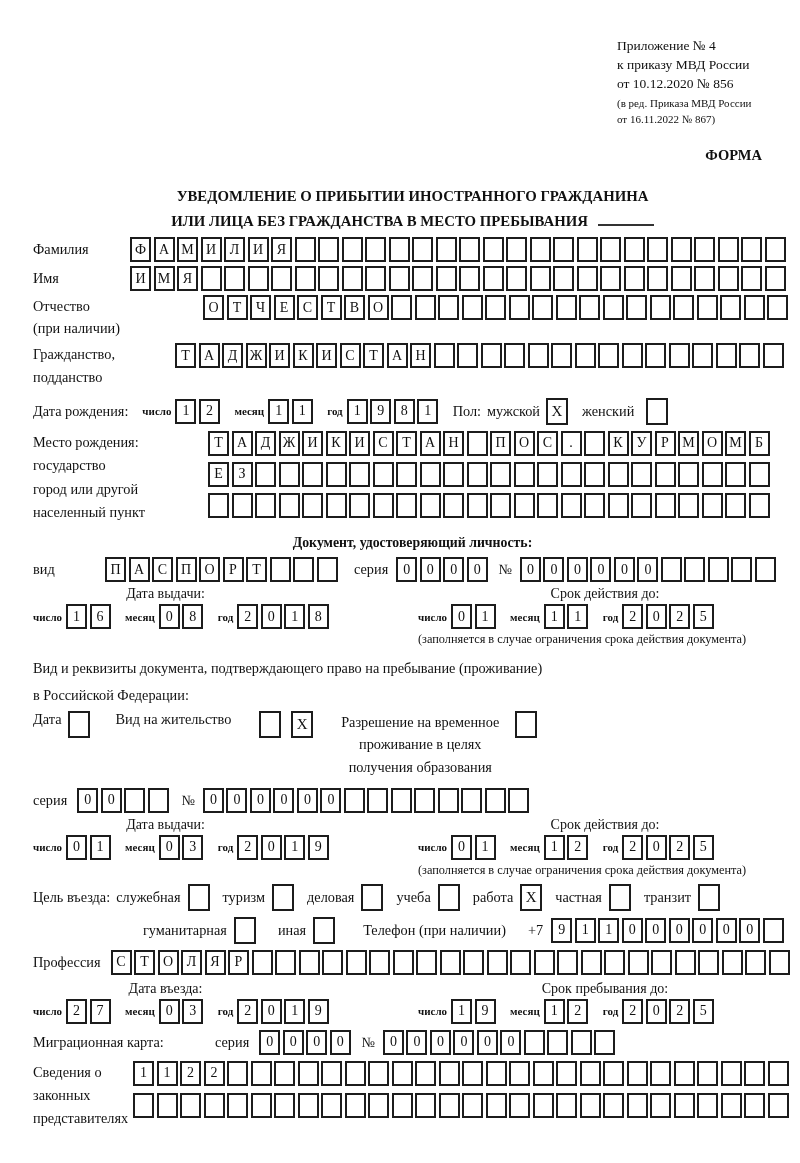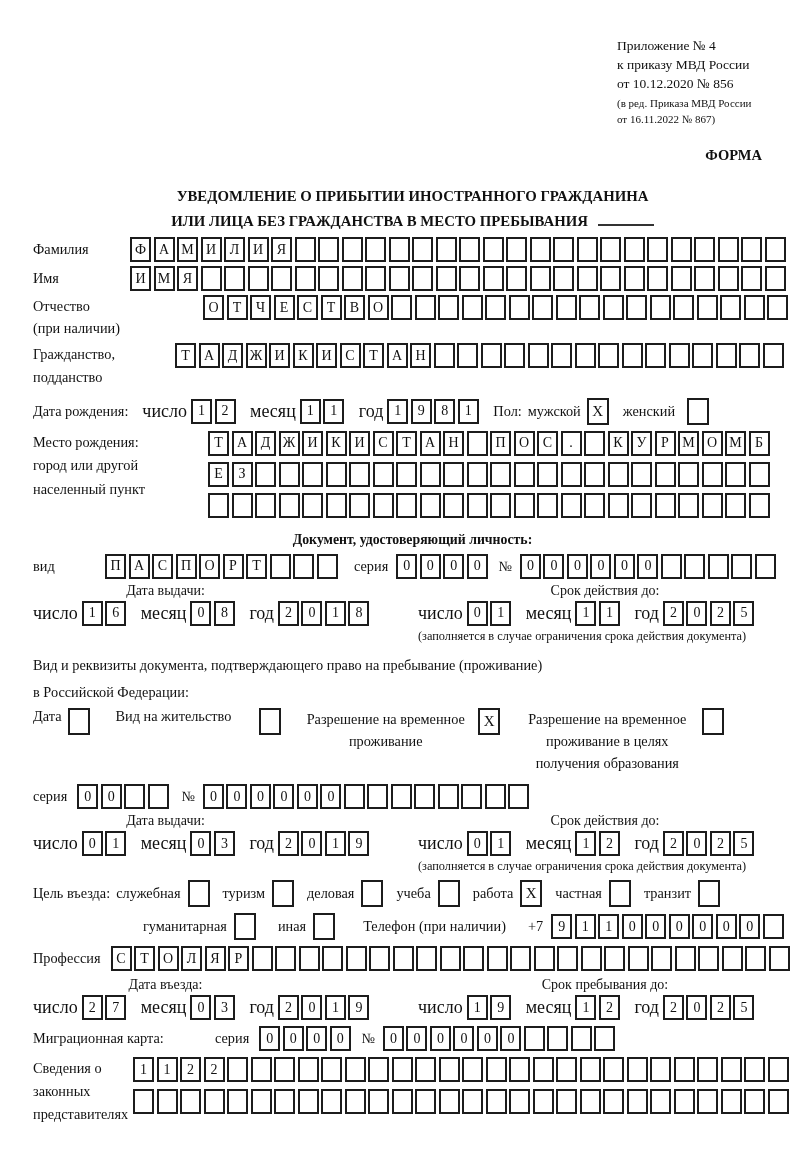--- a/index.html
+++ b/index.html
@@ -24,21 +24,21 @@
         font-size:14px;background:#fff;}
   .checkbox{box-sizing:border-box;display:inline-flex;width:22px;height:27px;
         border:2px solid #1c1c1c;align-items:center;justify-content:center;
         font-size:15px;background:#fff;flex:0 0 auto;}
   .doc-heading{text-align:center;font-weight:bold;font-size:13.8px;margin:10px 0 6px 0;}
   .dates-section{display:flex;margin:2px 0 2px 0;}
   .dates-left{width:345px;flex:0 0 auto;}
   .dates-right{flex:1 1 auto;}
   .dates-heading{font-size:14px;text-align:center;margin-bottom:2px;}
   .dategroup{display:flex;align-items:center;}
-  .dlabel{font-size:18px;margin-right:4px;}
+  .dlabel{font-size:11px;margin-right:4px;font-weight:bold;}
   .dgap{margin-left:12px;}
   .small-note{font-size:12.3px;margin-top:3px;white-space:nowrap;}
   .intro{font-size:14.3px;line-height:1.9;margin-top:8px;}
   .permits{display:flex;align-items:flex-start;margin:2px 0 10px 0;}
   .permit-label{font-size:14.3px;}
   .permit-wrap{text-align:center;font-size:14.3px;line-height:1.55;}
   .opt{display:inline-flex;align-items:center;}
   .opt .permit-label{margin-right:7px;}
   .mt6{margin-top:6px;} .mt10{margin-top:10px;}
 </style>
@@ -224,20 +224,21 @@
     <span class="lbl dgap">Пол:</span>
     <span class="lbl" style="margin-left:6px;margin-right:6px;">мужской</span>
     <span class="checkbox">X</span>
     <span class="lbl" style="margin-left:14px;margin-right:12px;">женский</span>
     <span class="checkbox"></span>
   </div>
 
   <div class="row-top mt6">
     <div class="lbl-col" style="width:175px;line-height:1.65;">
       <span style="display:block;">Место рождения:</span>
+      <span style="display:block;">государство</span>
       <span style="display:block;">город или другой</span>
       <span style="display:block;">населенный пункт</span>
     </div>
     <div>
       <div class="boxrow" style="margin-bottom:6px;">
           <span class="cell">Т</span>
           <span class="cell">А</span>
           <span class="cell">Д</span>
           <span class="cell">Ж</span>
           <span class="cell">И</span>
@@ -406,21 +407,20 @@
   <div class="intro">
     <div>Вид и реквизиты документа, подтверждающего право на пребывание (проживание)</div>
     <div>в Российской Федерации:</div>
   </div>
 
   <div class="permits">
     <span class="permit-label">Дата</span>
     <span class="checkbox" style="margin-left:6px;"></span>
     <span class="permit-label" style="margin-left:26px;">Вид на жительство</span>
     <span class="checkbox" style="margin-left:28px;"></span>
-    <span class="permit-wrap" style="width:165px;margin-left:22px;">Разрешение на временное проживание</span>
     <span class="checkbox" style="margin-left:10px;">X</span>
     <span class="permit-wrap" style="width:170px;margin-left:22px;">Разрешение на временное проживание в целях получения образования</span>
     <span class="checkbox" style="margin-left:10px;"></span>
   </div>
 
   <div class="row">
     <span class="lbl" style="margin-right:10px;">серия</span>
     <span class="boxrow">
         <span class="cell">0</span>
         <span class="cell">0</span>

